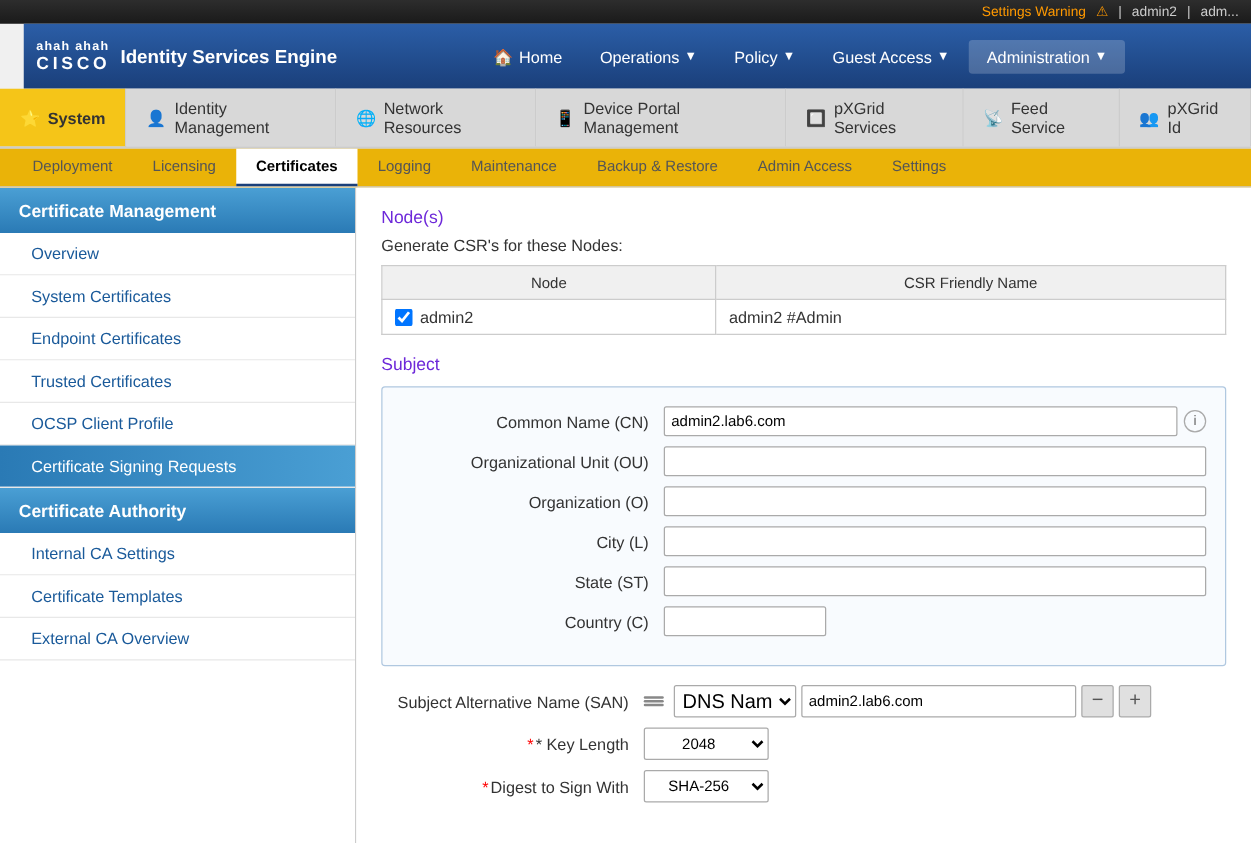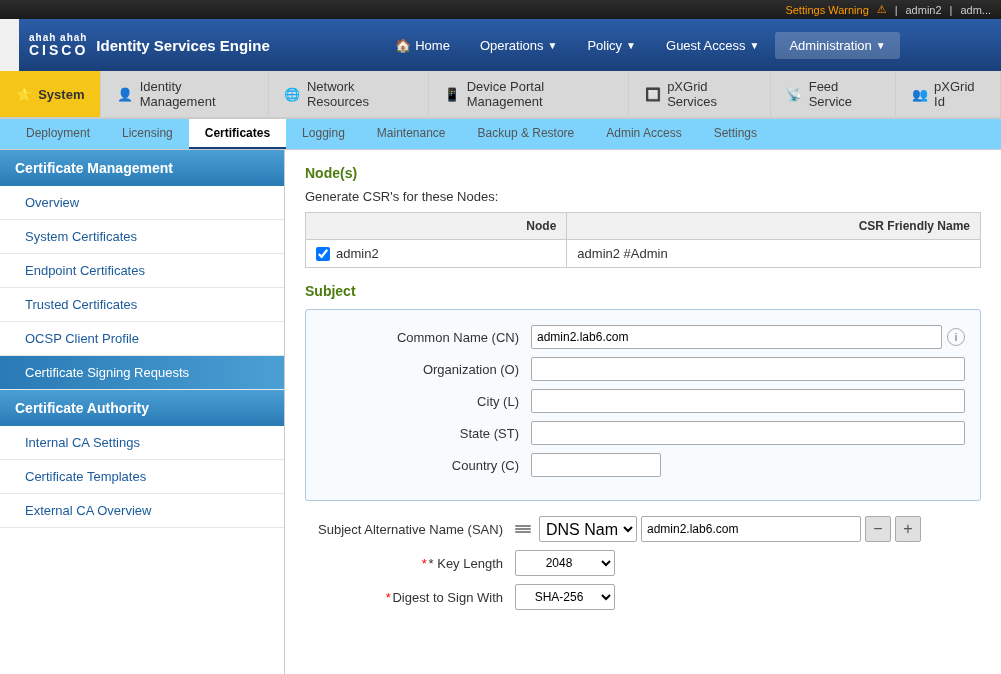--- a/index.html
+++ b/index.html
@@ -84,21 +84,21 @@
       color: #333;
     }
     .main-tab.active {
       background: #f5c518;
       color: #333;
       font-weight: bold;
     }
 
     
     .sub-tab-bar {
-      background: #7dd3fc;
+      background: #eab308;
       border-bottom: 1px solid #ccc;
       display: flex;
       align-items: flex-start;
       padding: 0 10px;
     }
     .sub-tab {
       padding: 7px 16px;
       font-size: 12px;
       cursor: pointer;
       color: #555;
@@ -153,44 +153,44 @@
     .main-panel {
       flex: 1;
       background: white;
       overflow-y: auto;
       padding: 15px 20px;
     }
 
     
     .section-label {
       font-size: 14px;
-      font-weight: bold;
-      color: #4d7c0f;
+      font-weight: normal;
+      color: #6d28d9;
       margin-bottom: 8px;
     }
     .generate-label {
       font-size: 13px;
       color: #333;
       margin-bottom: 8px;
     }
 
     
     .nodes-table {
       width: 100%;
       border-collapse: collapse;
       margin-bottom: 15px;
       border: 1px solid #ccc;
     }
     .nodes-table th {
       background: #f0f0f0;
       border: 1px solid #ccc;
       padding: 6px 10px;
-      text-align: right;
+      text-align: center;
       font-size: 12px;
-      font-weight: bold;
+      font-weight: normal;
       color: #333;
     }
     .nodes-table td {
       border: 1px solid #ccc;
       padding: 6px 10px;
       font-size: 13px;
       color: #333;
     }
 
     .checkbox-cell {
@@ -473,20 +473,24 @@
     <div class="section-label" style="margin-bottom: 10px;">Subject</div>
 
     <div class="subject-section">
 
       <div class="form-row">
         <div class="form-label">Common Name (CN)</div>
         <input type="text" class="form-input" value="admin2.lab6.com" style="">
         <div class="info-icon">i</div>
       </div>
 
+      <div class="form-row">
+        <div class="form-label">Organizational Unit (OU)</div>
+        <input type="text" class="form-input" value="" style="">
+      </div>
 
       <div class="form-row">
         <div class="form-label">Organization (O)</div>
         <input type="text" class="form-input" value="" style="">
       </div>
 
       <div class="form-row">
         <div class="form-label">City (L)</div>
         <input type="text" class="form-input" value="" style="">
       </div>

